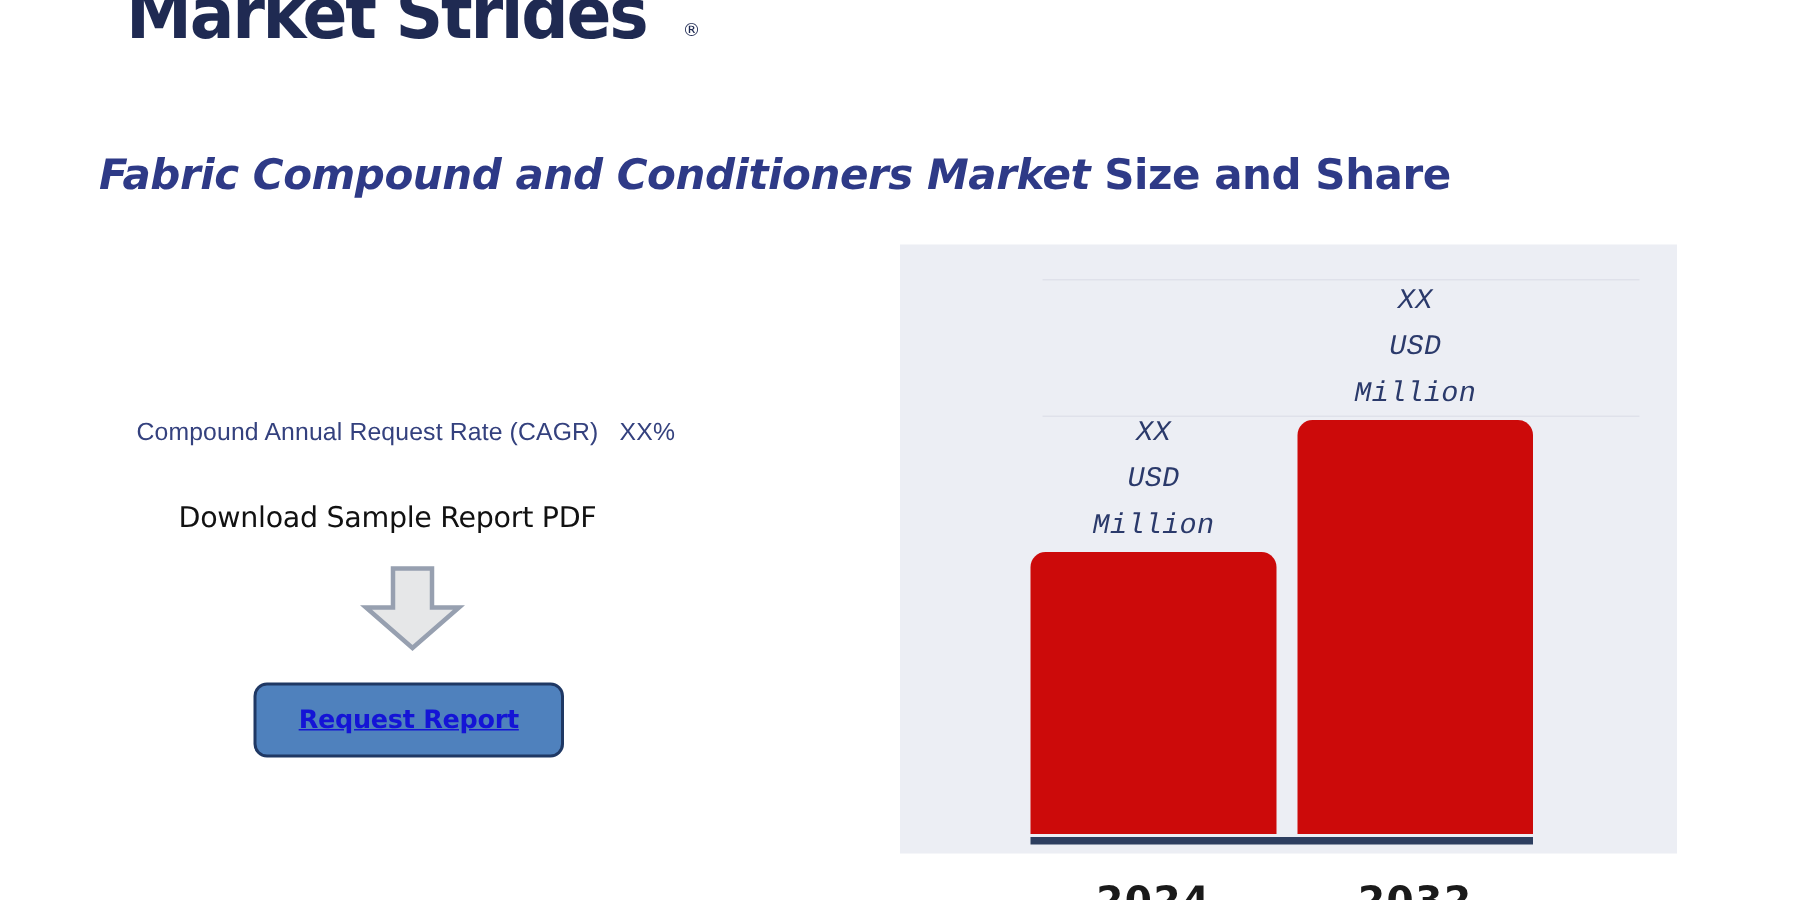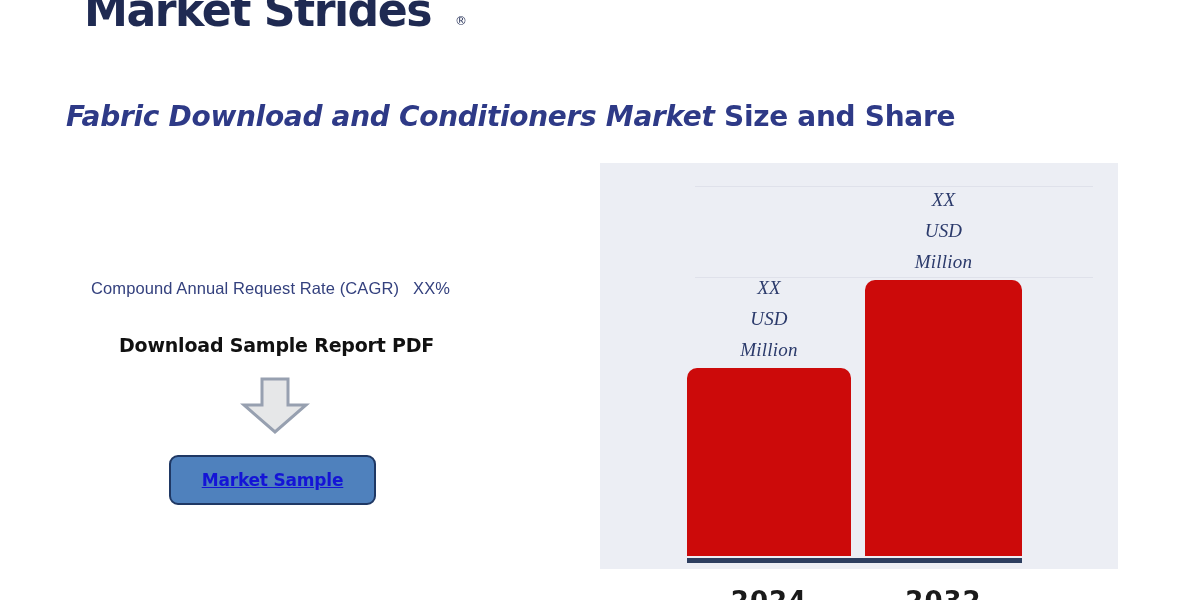--- a/index.html
+++ b/index.html
@@ -74,21 +74,21 @@
     white-space: pre;
     letter-spacing: 0.1px;
   }
 
   #download-heading {
     position: absolute;
     left: 119px;
     top: 334px;
     font-family: "DejaVu Sans", sans-serif;
     font-size: 19px;
-    font-weight: bold;
+    font-weight: normal;
     color: #111111;
     white-space: nowrap;
     letter-spacing: -0.2px;
   }
 
   #down-arrow {
     position: absolute;
     left: 240px;
     top: 377px;
   }
@@ -149,21 +149,21 @@
   }
   #bar-1 {
     left: 265px;
     width: 157px;
     top: 117px;
     height: 276px;
   }
 
   .bar-label {
     position: absolute;
-    font-family: Liberation Serif, serif;
+    font-family: Liberation Mono, monospace;
     font-style: italic;
     font-size: 19px;
     line-height: 1.62;
     color: #2b3a6b;
     text-align: center;
     white-space: pre-line;
     letter-spacing: 0.2px;
   }
   #bar-label-0 {
     left: 87px;
@@ -200,35 +200,35 @@
 </style>
 </head>
 <body>
 
 <div id="brand-logo">
   <span class="logo-word">Market Strides</span>
   <span class="logo-mark">®</span>
 </div>
 
 <div id="page-title">
-  <span class="title-italic">Fabric Download and Conditioners Market</span><span class="title-plain"> Size and Share</span>
+  <span class="title-italic">Fabric Compound and Conditioners Market</span><span class="title-plain"> Size and Share</span>
 </div>
 
 <div id="cagr-line">Compound Annual Request Rate (CAGR)   XX%</div>
 
 <div id="download-heading">Download Sample Report PDF</div>
 
 <div id="down-arrow">
   <svg width="70" height="58" viewBox="0 0 70 58" xmlns="http://www.w3.org/2000/svg">
     <polygon points="22,2 48,2 48,28 66,28 35,55 4,28 22,28" fill="#e6e7e8" stroke="#97a0b0" stroke-width="3" stroke-linejoin="miter"></polygon>
   </svg>
 </div>
 
 <div id="request-sample-button">
-  <span class="btn-label">Market Sample</span>
+  <span class="btn-label">Request Report</span>
 </div>
 
 <div id="chart-panel">
   <div class="gridline" id="gridline-top"></div>
   <div class="gridline" id="gridline-mid"></div>
 
   <div class="bar" id="bar-0"></div>
   <div class="bar" id="bar-1"></div>
 
   <div class="bar-label" id="bar-label-0">XX

